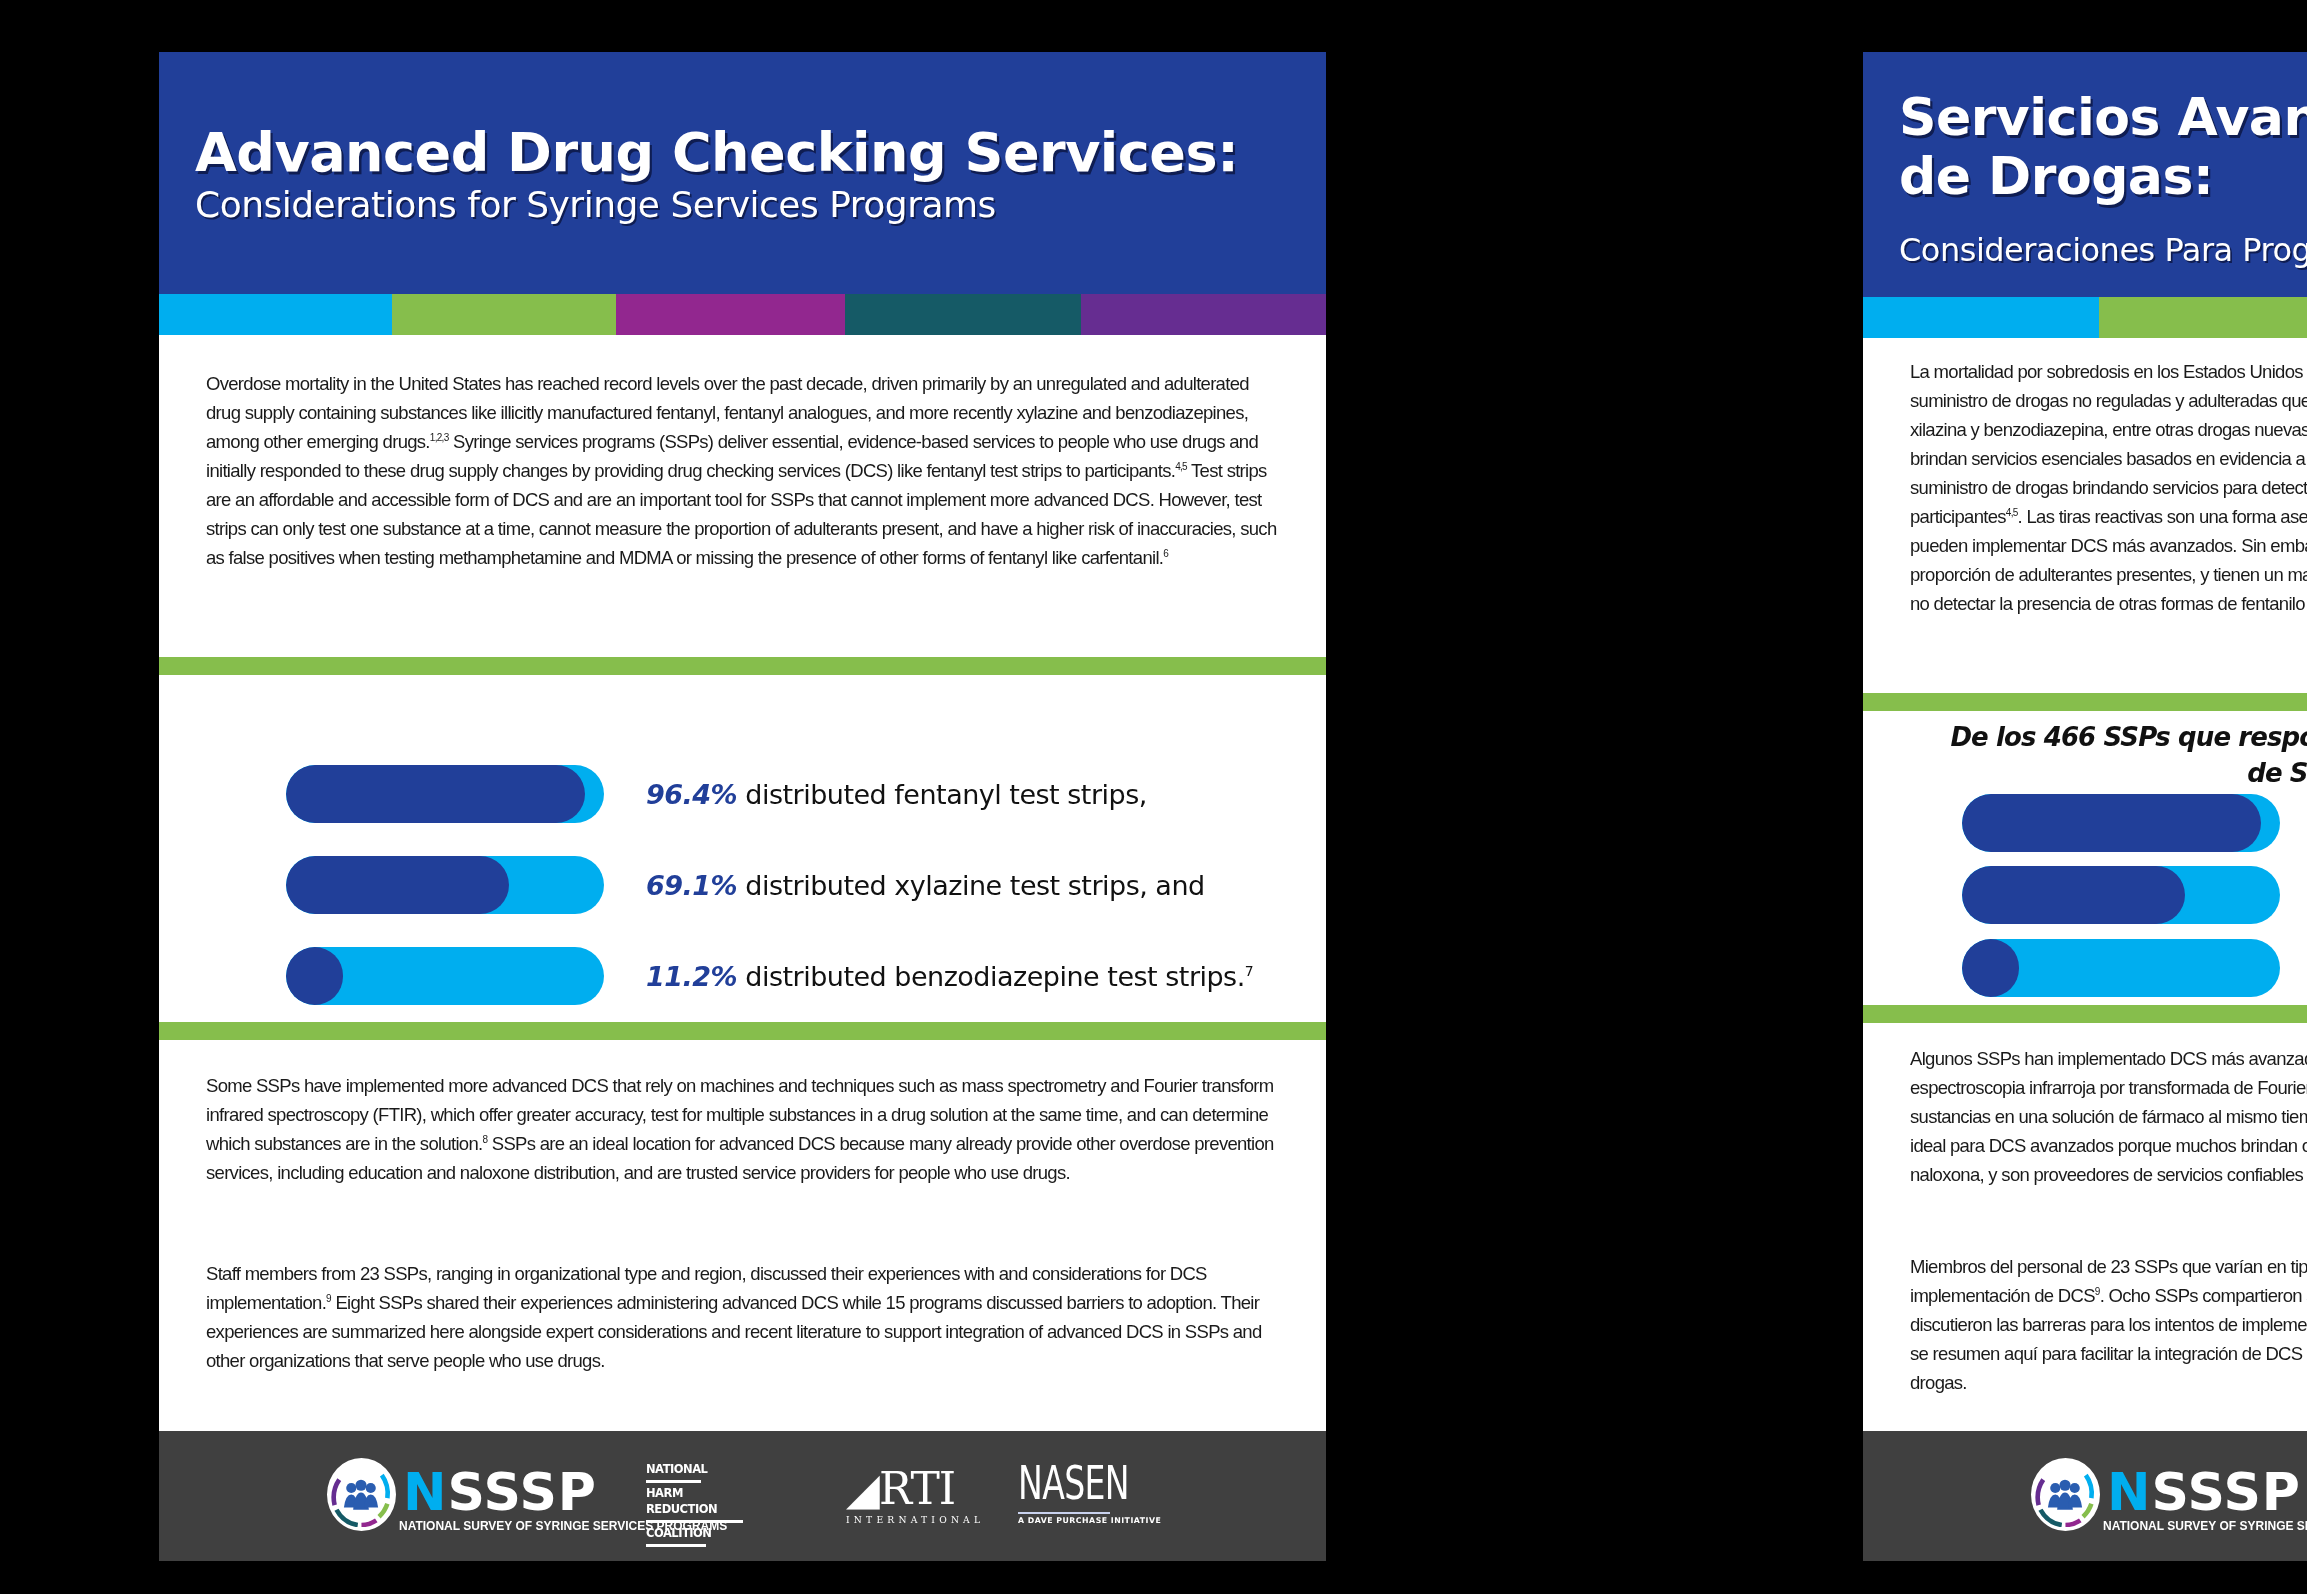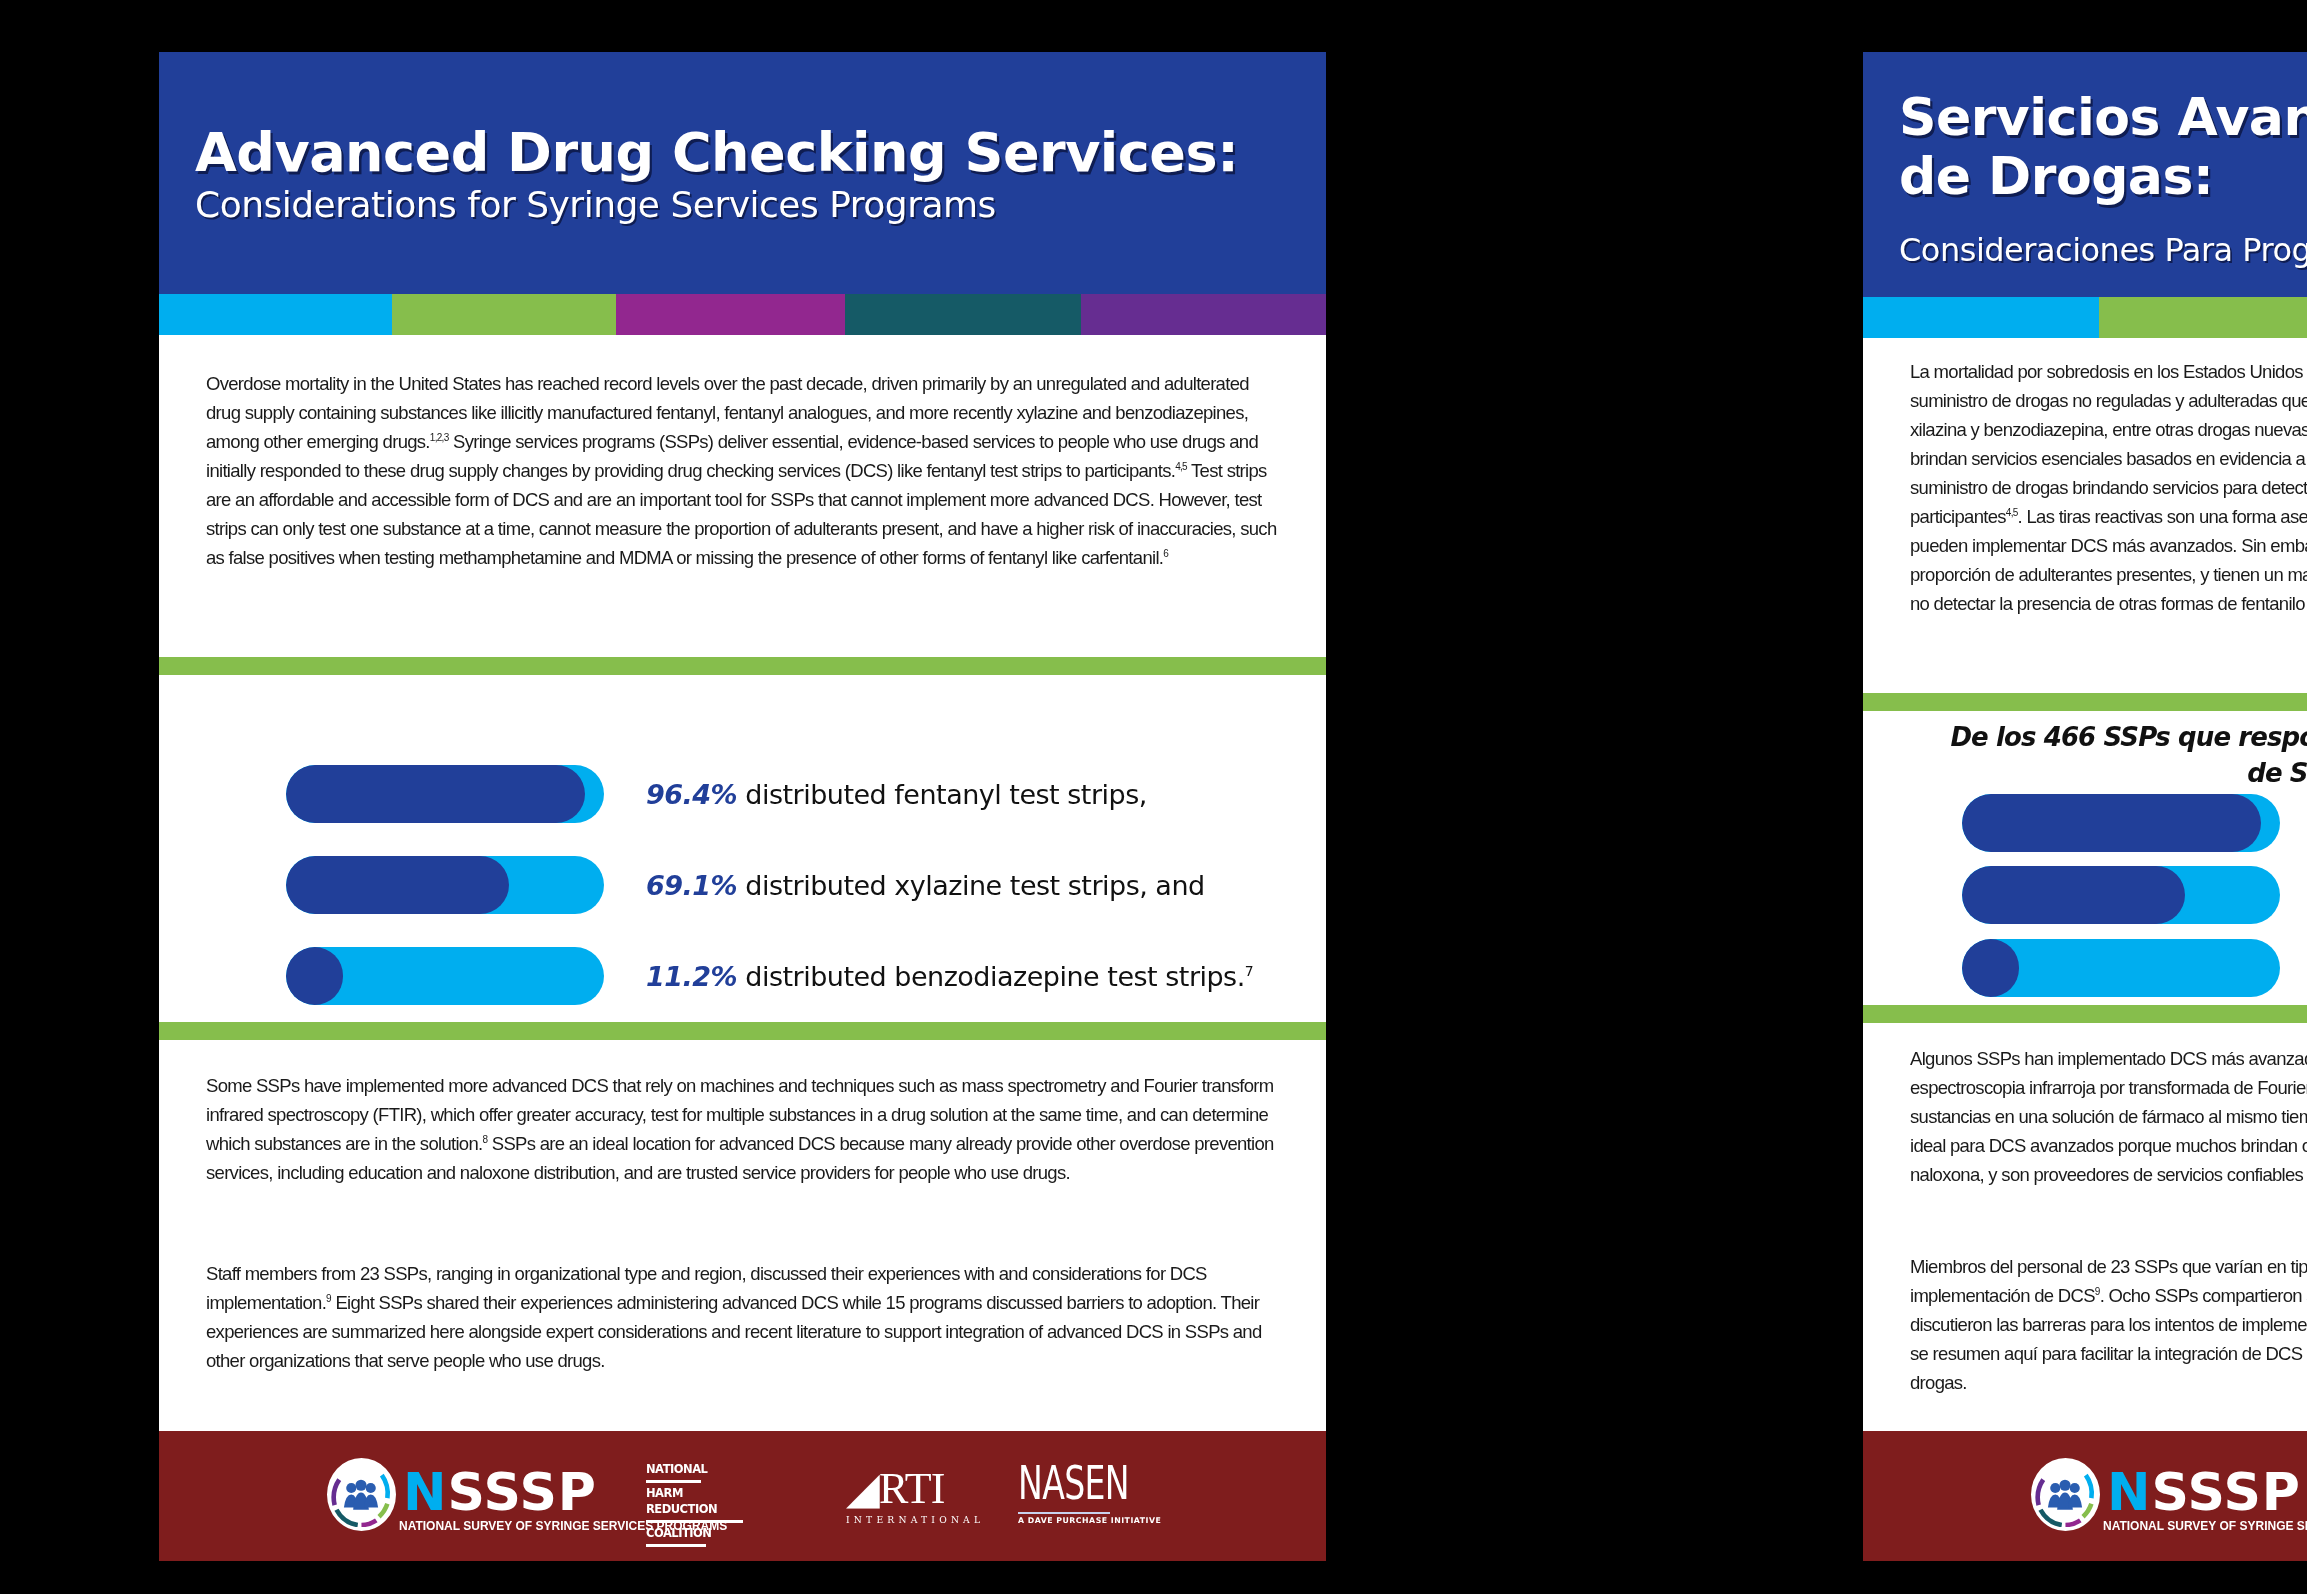--- a/index.html
+++ b/index.html
@@ -25,32 +25,32 @@
   .green { position:absolute; left:0; width:100%; height:17.5px; background:#86be4c; }
   .survey-heading { position:absolute; left:0; width:100%; text-align:center; color:#111; font-family:"DejaVu Sans", sans-serif; font-weight:bold; font-style:italic; letter-spacing:-0.9px; }
   .en .survey-heading { top:176px; font-size:26px; }
   .es .survey-heading { top:667px; font-size:26px; line-height:36px; padding:0 83px; box-sizing:border-box; }
   .bar-row { position:absolute; display:flex; align-items:center; }
   .bar { position:relative; width:318px; height:58px; border-radius:29px; background:#00aeef; overflow:hidden; }
   .bar .fill { position:absolute; left:0; top:0; height:100%; background:#213f99; border-radius:29px; }
   .bar-label { margin-left:42px; font-family:"DejaVu Sans", sans-serif; font-size:27px; color:#111; letter-spacing:-0.5px; white-space:nowrap; }
   .bar-label .pct { color:#213f99; font-weight:bold; font-style:italic; }
   .bar-label sup { font-size:14px; }
-  .ftr { position:absolute; left:0; bottom:0; width:100%; height:130px; background:#7f1d1d; }
+  .ftr { position:absolute; left:0; bottom:0; width:100%; height:130px; background:#404040; }
   .logo { position:absolute; color:#fff; }
   .nsssp { top:27px; }
   .nsssp .ring { position:absolute; left:0; top:0; width:69px; height:73px; border-radius:50%; border:3.7px solid #fff; box-sizing:border-box; background:#fff; }
   .nsssp .word { position:absolute; left:76px; top:3.7px; font-family:"DejaVu Sans", sans-serif; font-weight:bold; font-size:52px; letter-spacing:0.9px; white-space:nowrap; }
   .nsssp .word .n { color:#00aeef; }
   .nsssp .tag { position:absolute; left:72px; top:61px; font-size:12px; font-weight:bold; white-space:nowrap; letter-spacing:0; }
   .nhrc { top:31px; width:108px; font-family:"DejaVu Sans", sans-serif; font-weight:bold; font-size:11.5px; letter-spacing:-0.5px; }
   .nhrc .ln { display:block; line-height:15.7px; }
   .nhrc .rule { display:block; height:3.2px; background:#fff; margin:2.3px 0 2.8px 0; }
   .rti { top:36px; font-family:"DejaVu Serif", serif; }
-  .rti .mk { font-size:44px; line-height:44px; letter-spacing:-0.9px; white-space:nowrap;font-family:Liberation Serif, serif; }
+  .rti .mk { font-size:44px; line-height:44px; letter-spacing:-0.9px; white-space:nowrap; }
   .rti .sub { font-size:9.2px; letter-spacing:4.2px; margin-top:2.8px; white-space:nowrap; }
   .nasen { top:27px; font-family:"DejaVu Sans", sans-serif; }
   .nasen .mk { font-size:46px; line-height:51px; letter-spacing:-0.9px; font-weight:normal; transform:scaleX(0.72); transform-origin:left; white-space:nowrap; }
   .nasen .rule { height:1.8px; background:#c9d2ee; width:92px; margin-top:2.8px; }
   .nasen .sub { font-size:7.8px; margin-top:2.8px; letter-spacing:0.5px; white-space:nowrap; font-weight:bold; }
 </style>
 </head>
 <body>
 
 <div class="page en">

